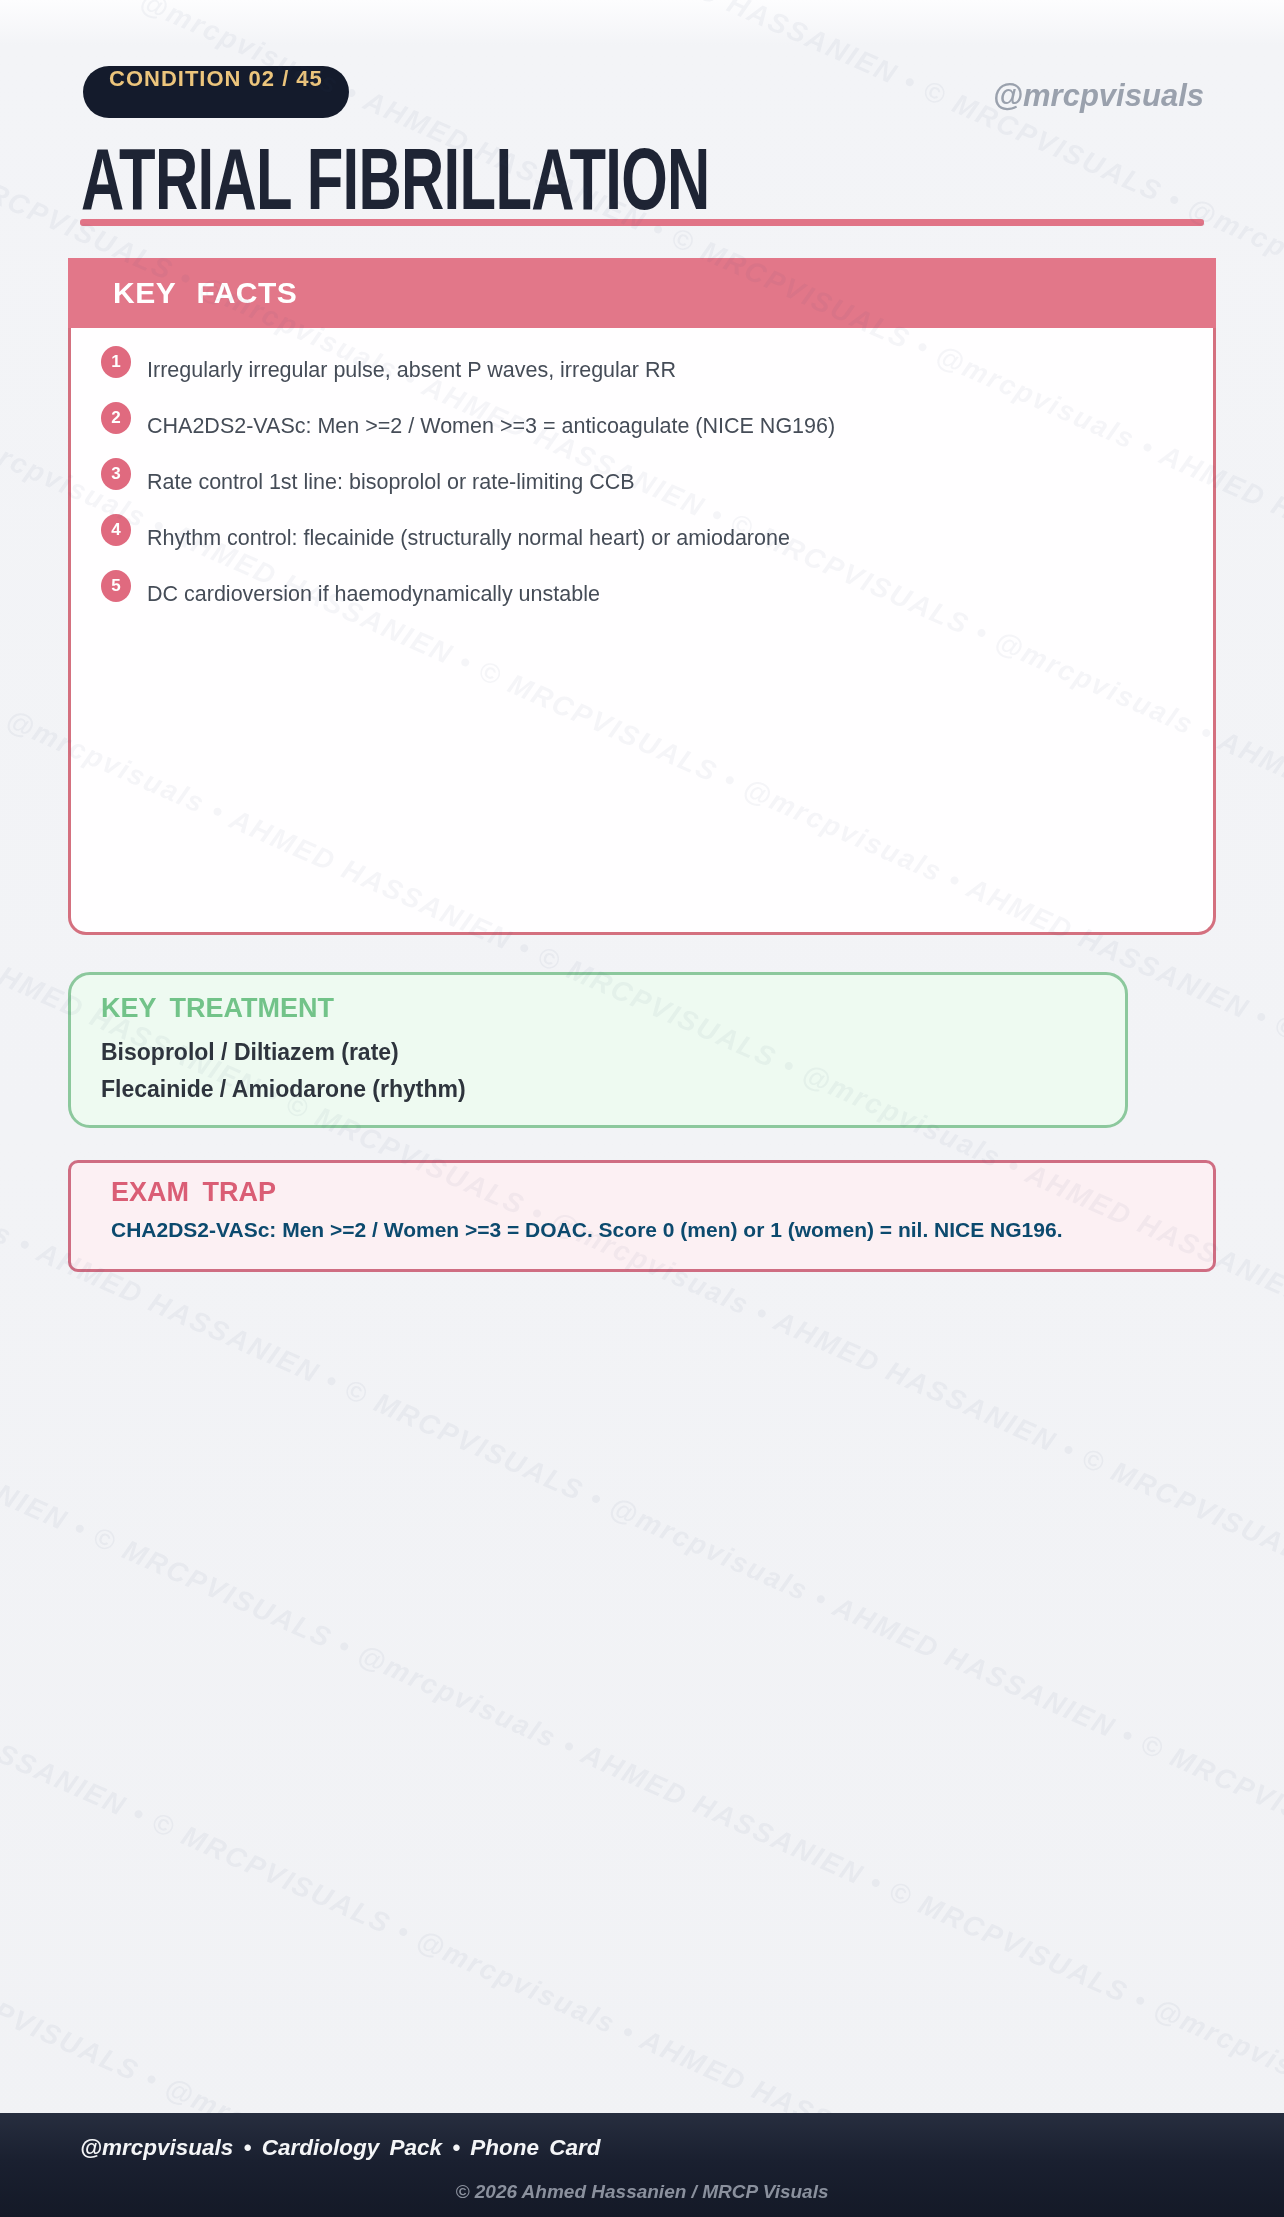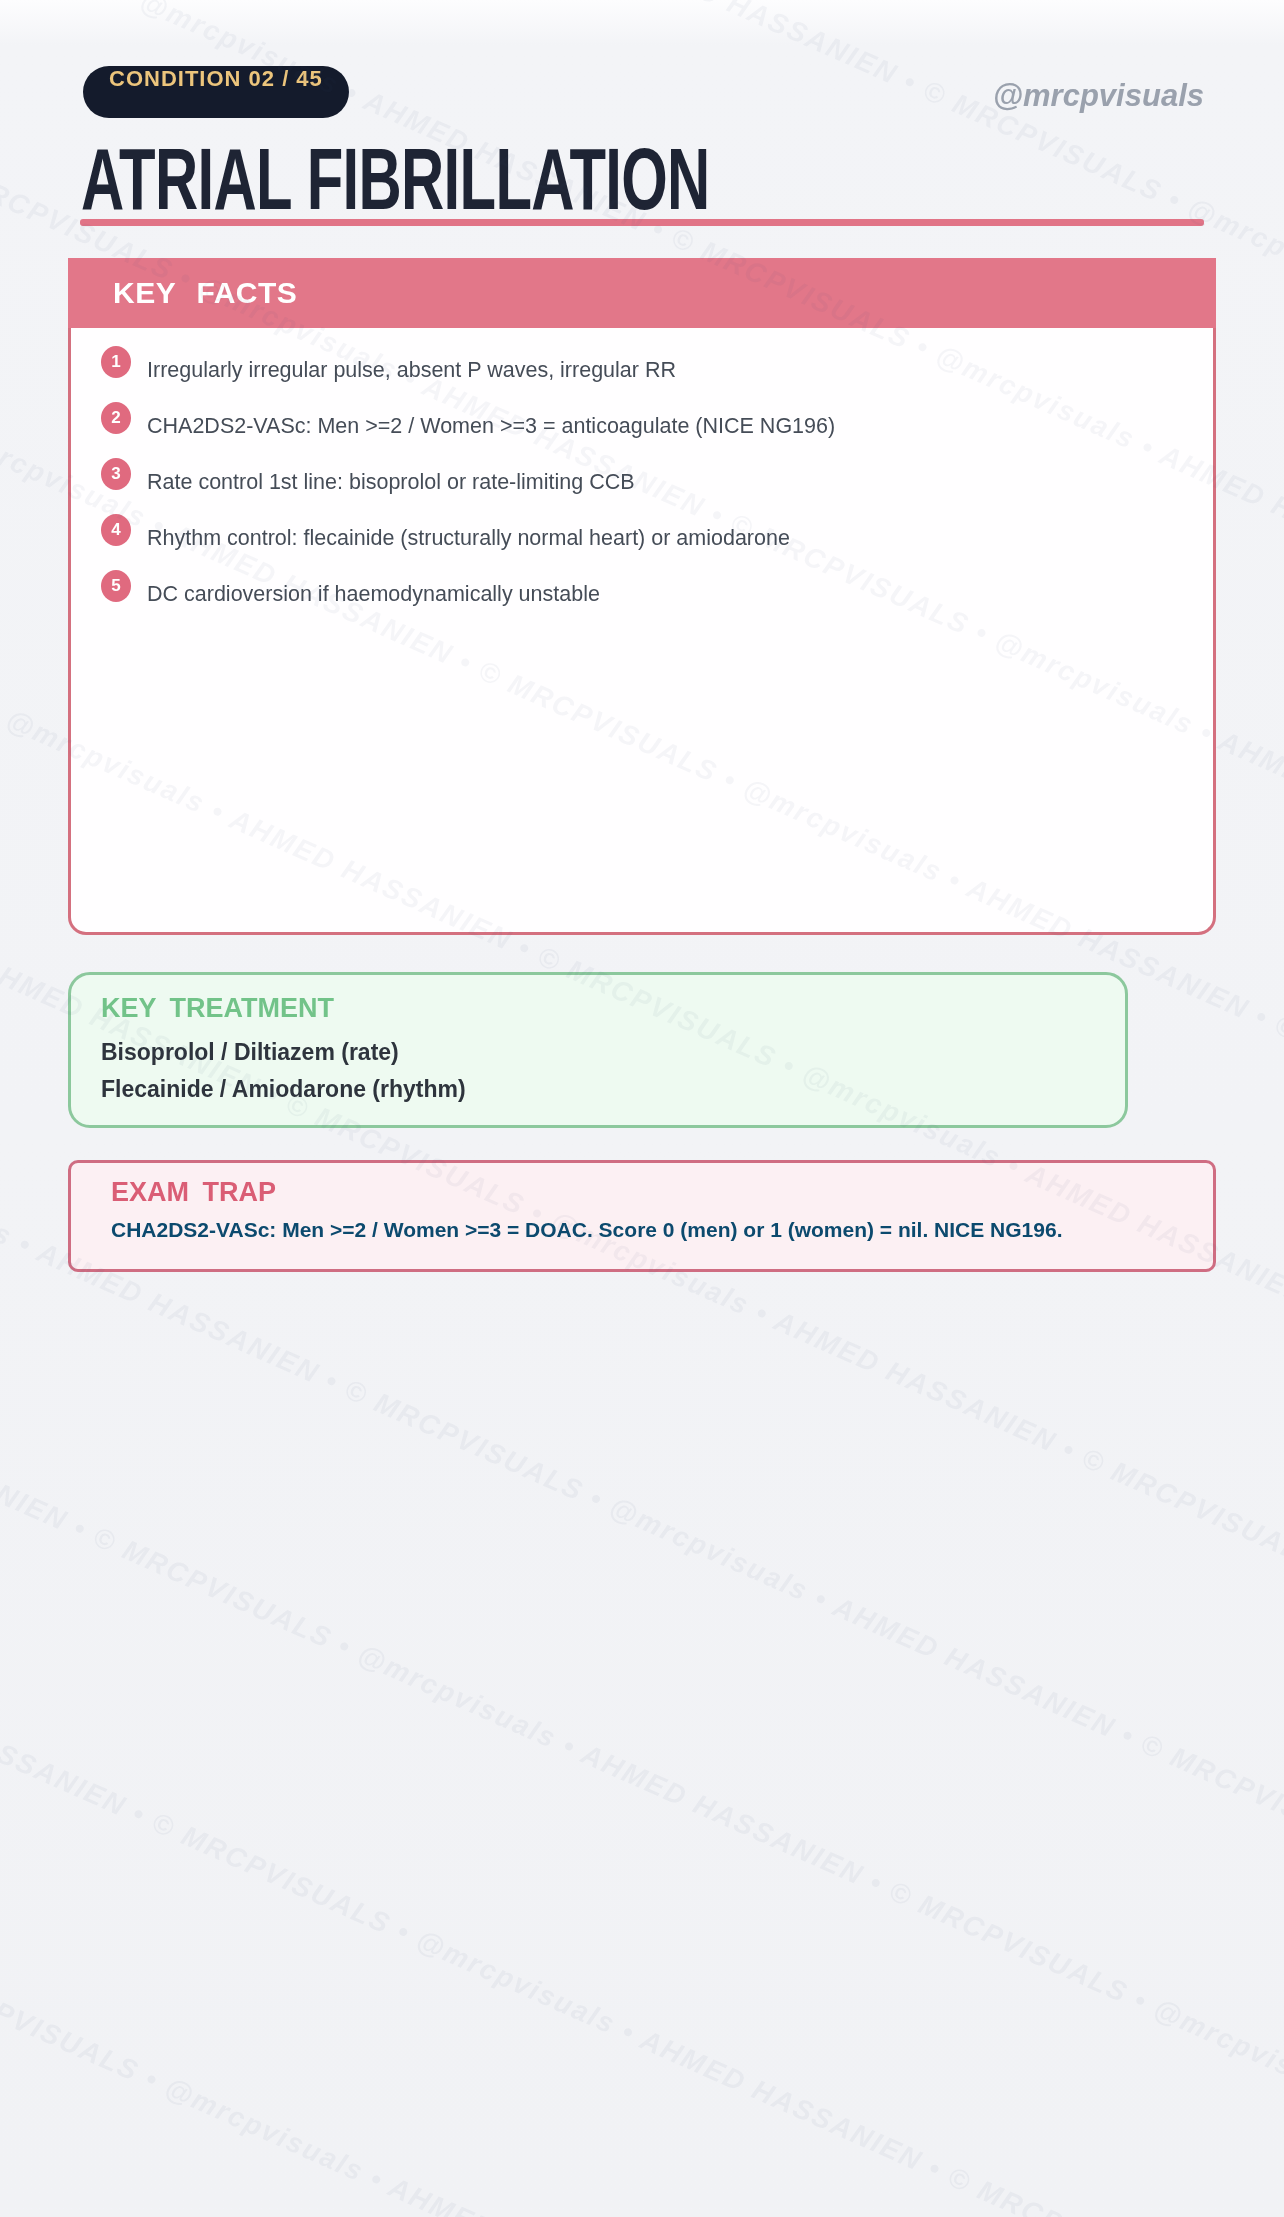--- a/index.html
+++ b/index.html
@@ -158,14 +158,18 @@
 
         <div class="treatment-line">Flecainide / Amiodarone (rhythm)</div>
       </div>
   </div>
 
   <div class="trap-box">
     <div class="trap-header">EXAM TRAP</div>
     <div class="trap-text">CHA2DS2-VASc: Men &gt;=2 / Women &gt;=3 = DOAC. Score 0 (men) or 1 (women) = nil. NICE NG196.</div>
   </div>
 
+  <div class="footer">
+    <div class="footer-line1">@mrcpvisuals  •  Cardiology Pack  •  Phone Card</div>
+    <div class="footer-copy">© 2026 Ahmed Hassanien / MRCP Visuals</div>
+  </div>
 
 </div>
 
 </body></html>

